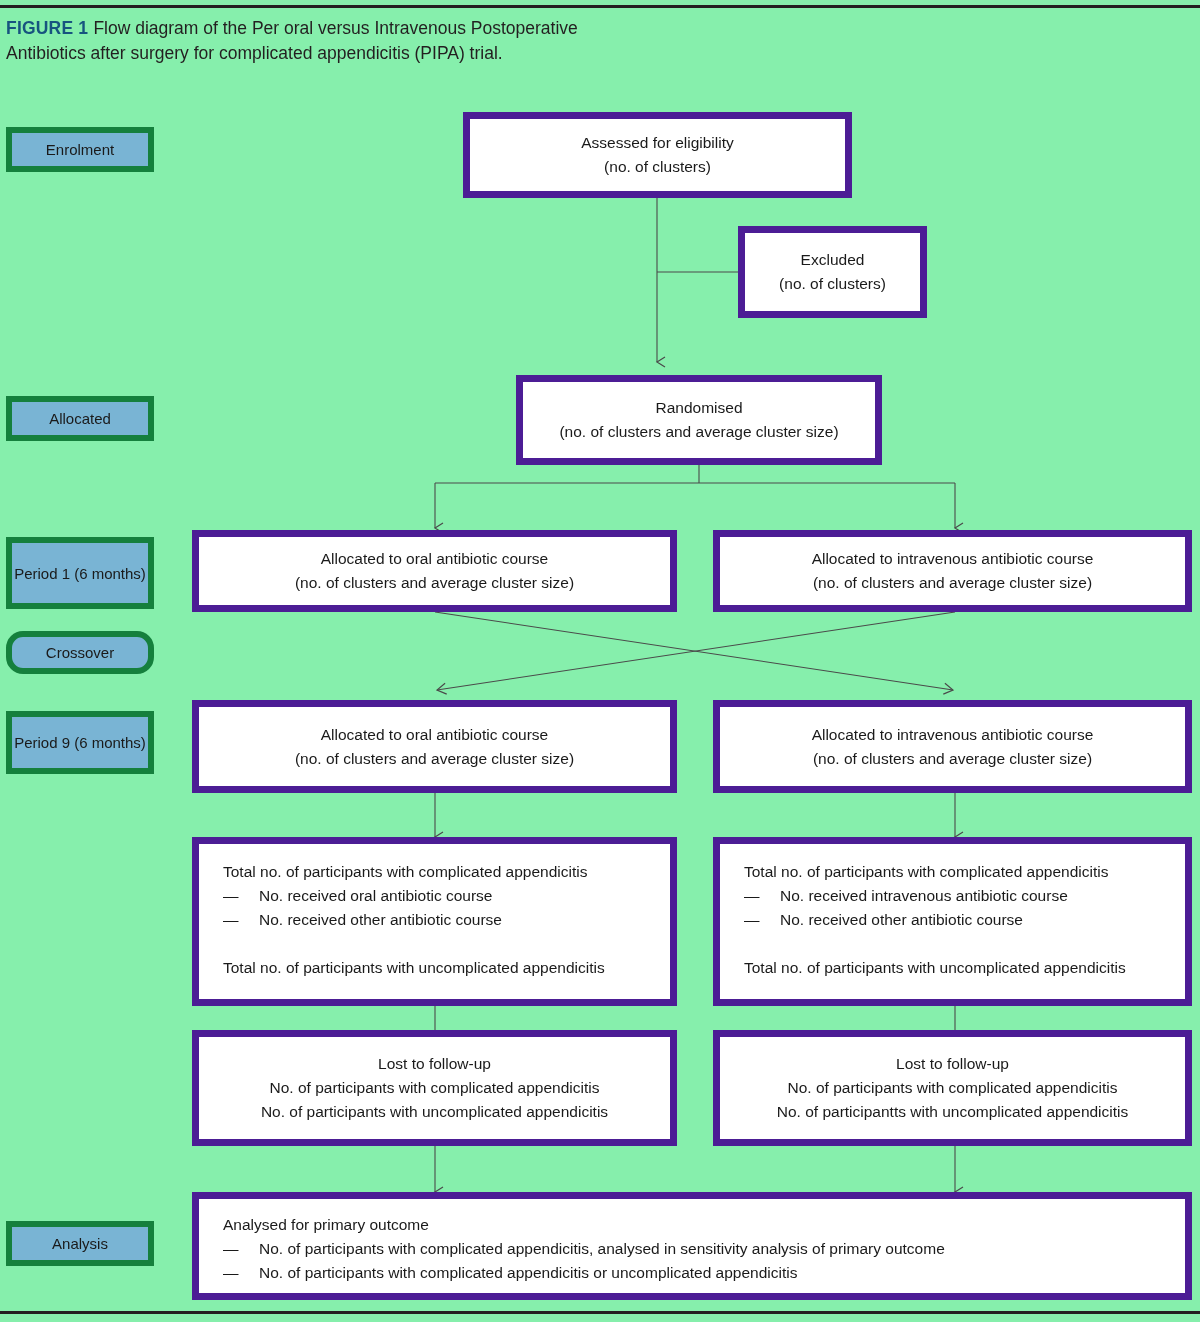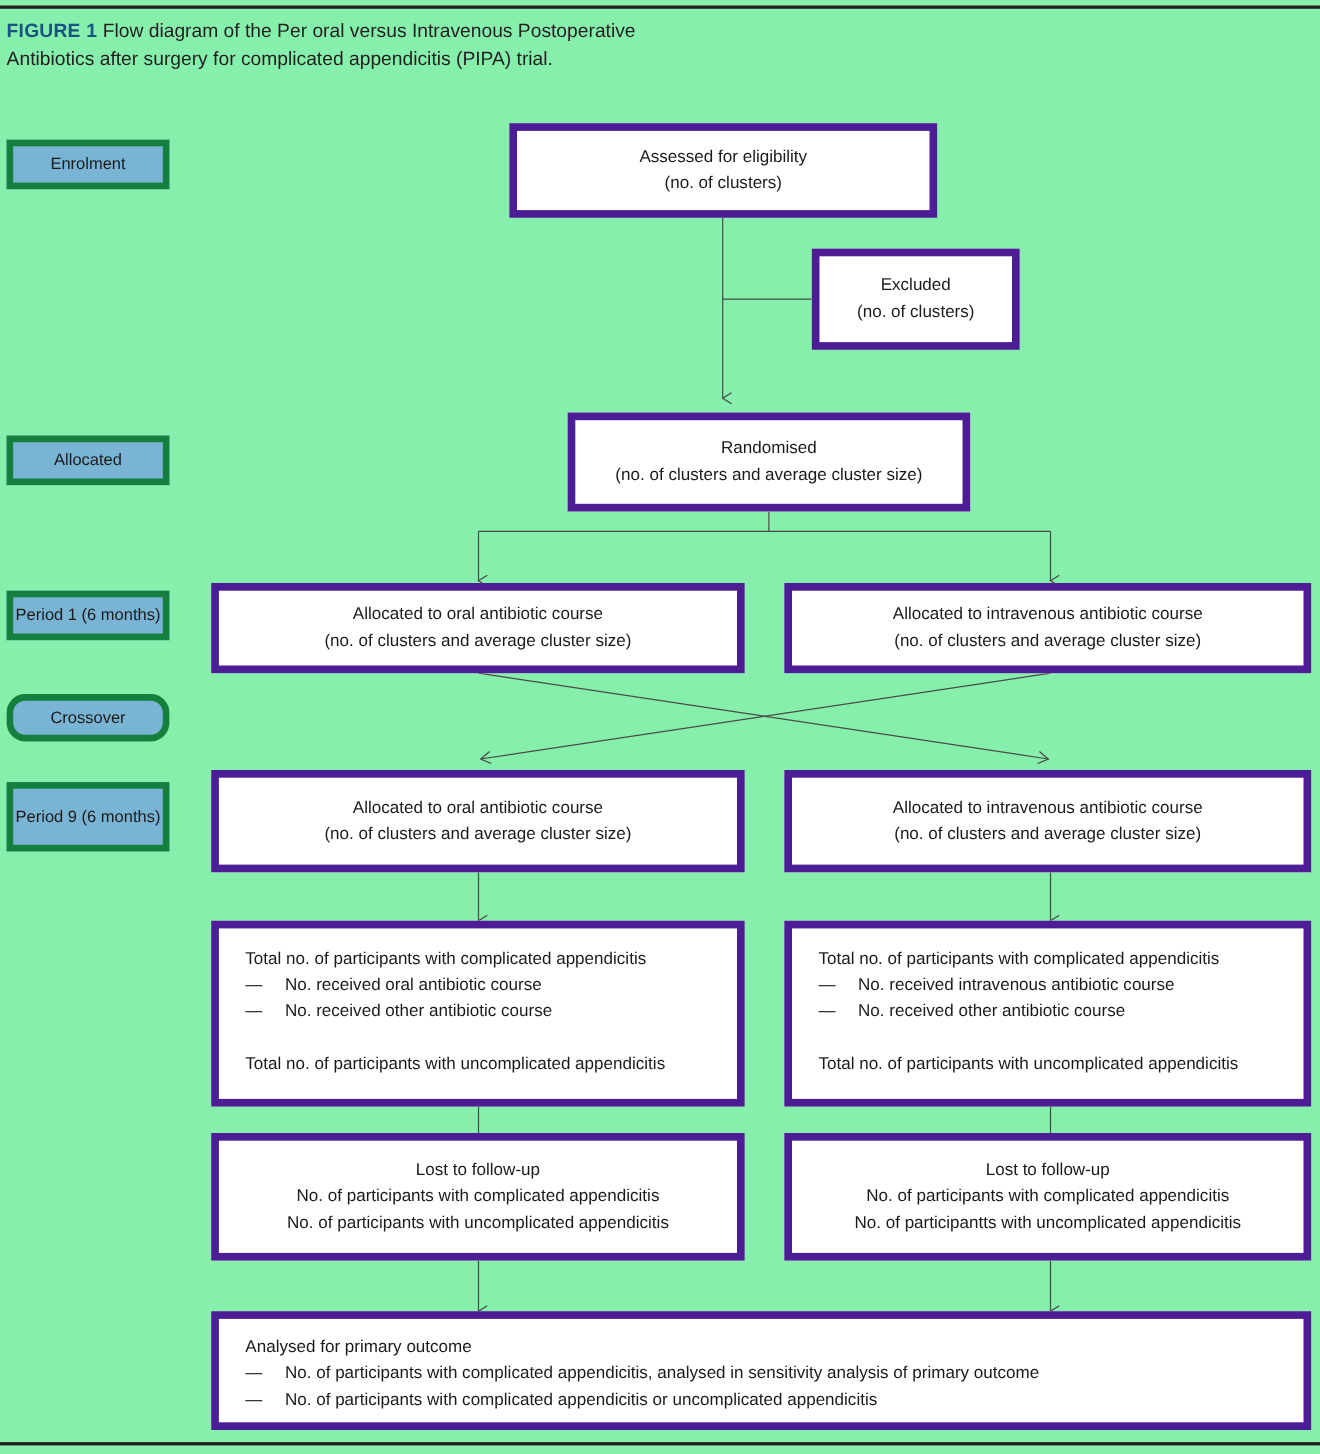--- a/index.html
+++ b/index.html
@@ -173,41 +173,46 @@
       <span class="ln">Enrolment</span>
     </div>
   </div>
 
   <div class="stage" style="left:6px; top:396px; width:148px; height:45px;">
     <div>
       <span class="ln">Allocated</span>
     </div>
   </div>
 
-  <div class="stage" style="left:6px; top:537px; width:148px; height:45px;">
+  <div class="stage" style="left:6px; top:537px; width:148px; height:72px;">
     <div>
       <span class="ln">Period 1</span>
       <span class="ln">(6 months)</span>
     </div>
   </div>
 
   <div class="stage" style="left:6px; top:631px; width:148px; height:43px;border-radius:17px;">
     <div>
       <span class="ln">Crossover</span>
     </div>
   </div>
 
   <div class="stage" style="left:6px; top:711px; width:148px; height:63px;">
     <div>
       <span class="ln">Period 9</span>
       <span class="ln">(6 months)</span>
     </div>
   </div>
 
 
+  <div class="stage" style="left:6px; top:1221px; width:148px; height:45px;">
+    <div>
+      <span class="ln">Analysis</span>
+    </div>
+  </div>
 
   <div class="box center" style="left:463px; top:112px; width:389px; height:86px;">
     <span class="ln">Assessed for eligibility</span>
     <span class="ln">(no. of clusters)</span>
   </div>
 
   <div class="box center" style="left:738px; top:226px; width:189px; height:92px;">
     <span class="ln">Excluded</span>
     <span class="ln">(no. of clusters)</span>
   </div>

